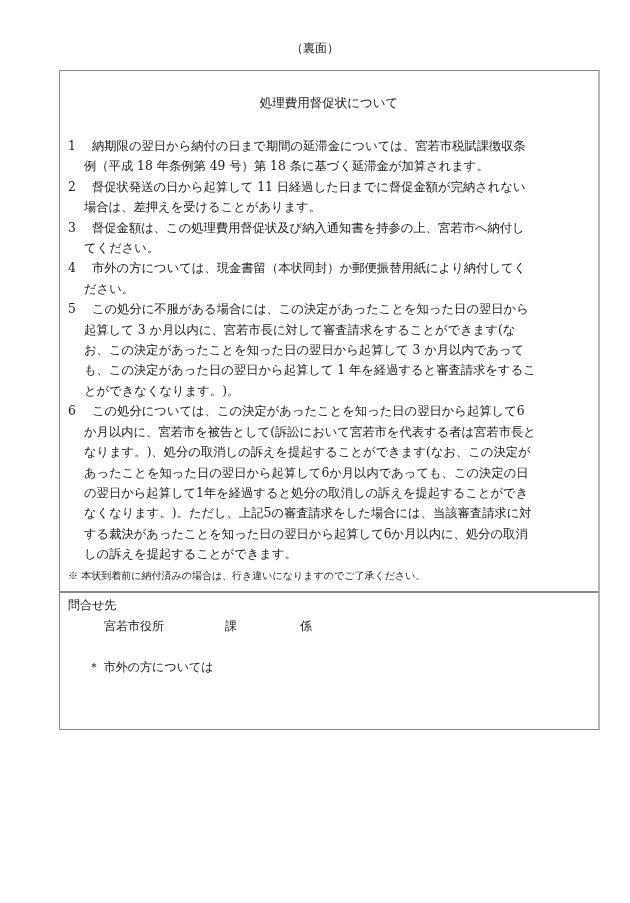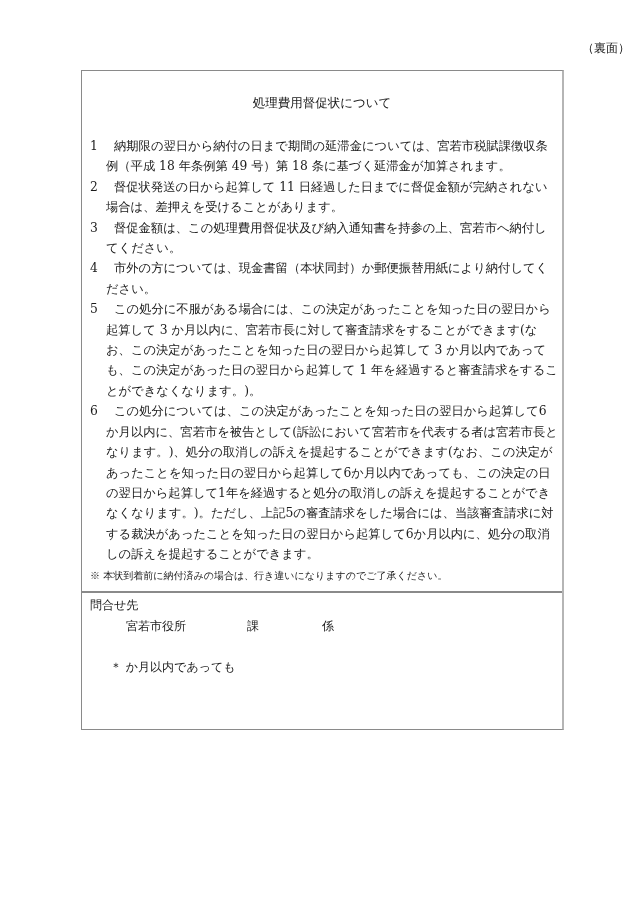--- a/index.html
+++ b/index.html
@@ -3,24 +3,24 @@
 <meta charset="utf-8">
 <style>
   html, body { margin: 0; padding: 0; background: #ffffff; }
   body {
     width: 630px; height: 903px; position: relative; overflow: hidden;
     font-family: "DejaVu Serif", "Liberation Serif", serif;
     color: #1a1a1a;
   }
   .side-label {
     position: absolute; top: 40px; left: 0; width: 630px;
-    text-align: right; font-size: 12px; letter-spacing: 0;
+    text-align: center; font-size: 12px; letter-spacing: 0;
   }
   .box {
-    position: absolute; left: 81px; top: 70px; width: 483px; height: 660px;
+    position: absolute; left: 59px; top: 70px; width: 541px; height: 660px;
     border: 1px solid #8a8a8a; border-right: 2px solid #b5b5b5; box-sizing: border-box;
   }
   .doc-title {
     position: absolute; top: 24px; left: 0; width: 100%;
     text-align: center; font-size: 12.5px;
   }
   .items {
     position: absolute; top: 65px; left: 8px; width: 468px;
     font-size: 12.3px; line-height: 20.4px;
   }
@@ -67,16 +67,16 @@
     <div class="row">
       <span style="left:0">問合せ先</span>
     </div>
     <div class="row">
       <span style="left:36px">宮若市役所</span>
       <span style="left:157px">課</span>
       <span style="left:232px">係</span>
     </div>
     <div class="row"></div>
     <div class="row">
-      <span style="left:20px">＊ か月以内であっても</span>
+      <span style="left:20px">＊ 市外の方については</span>
     </div>
   </div>
 </div>
 
 </body></html>

